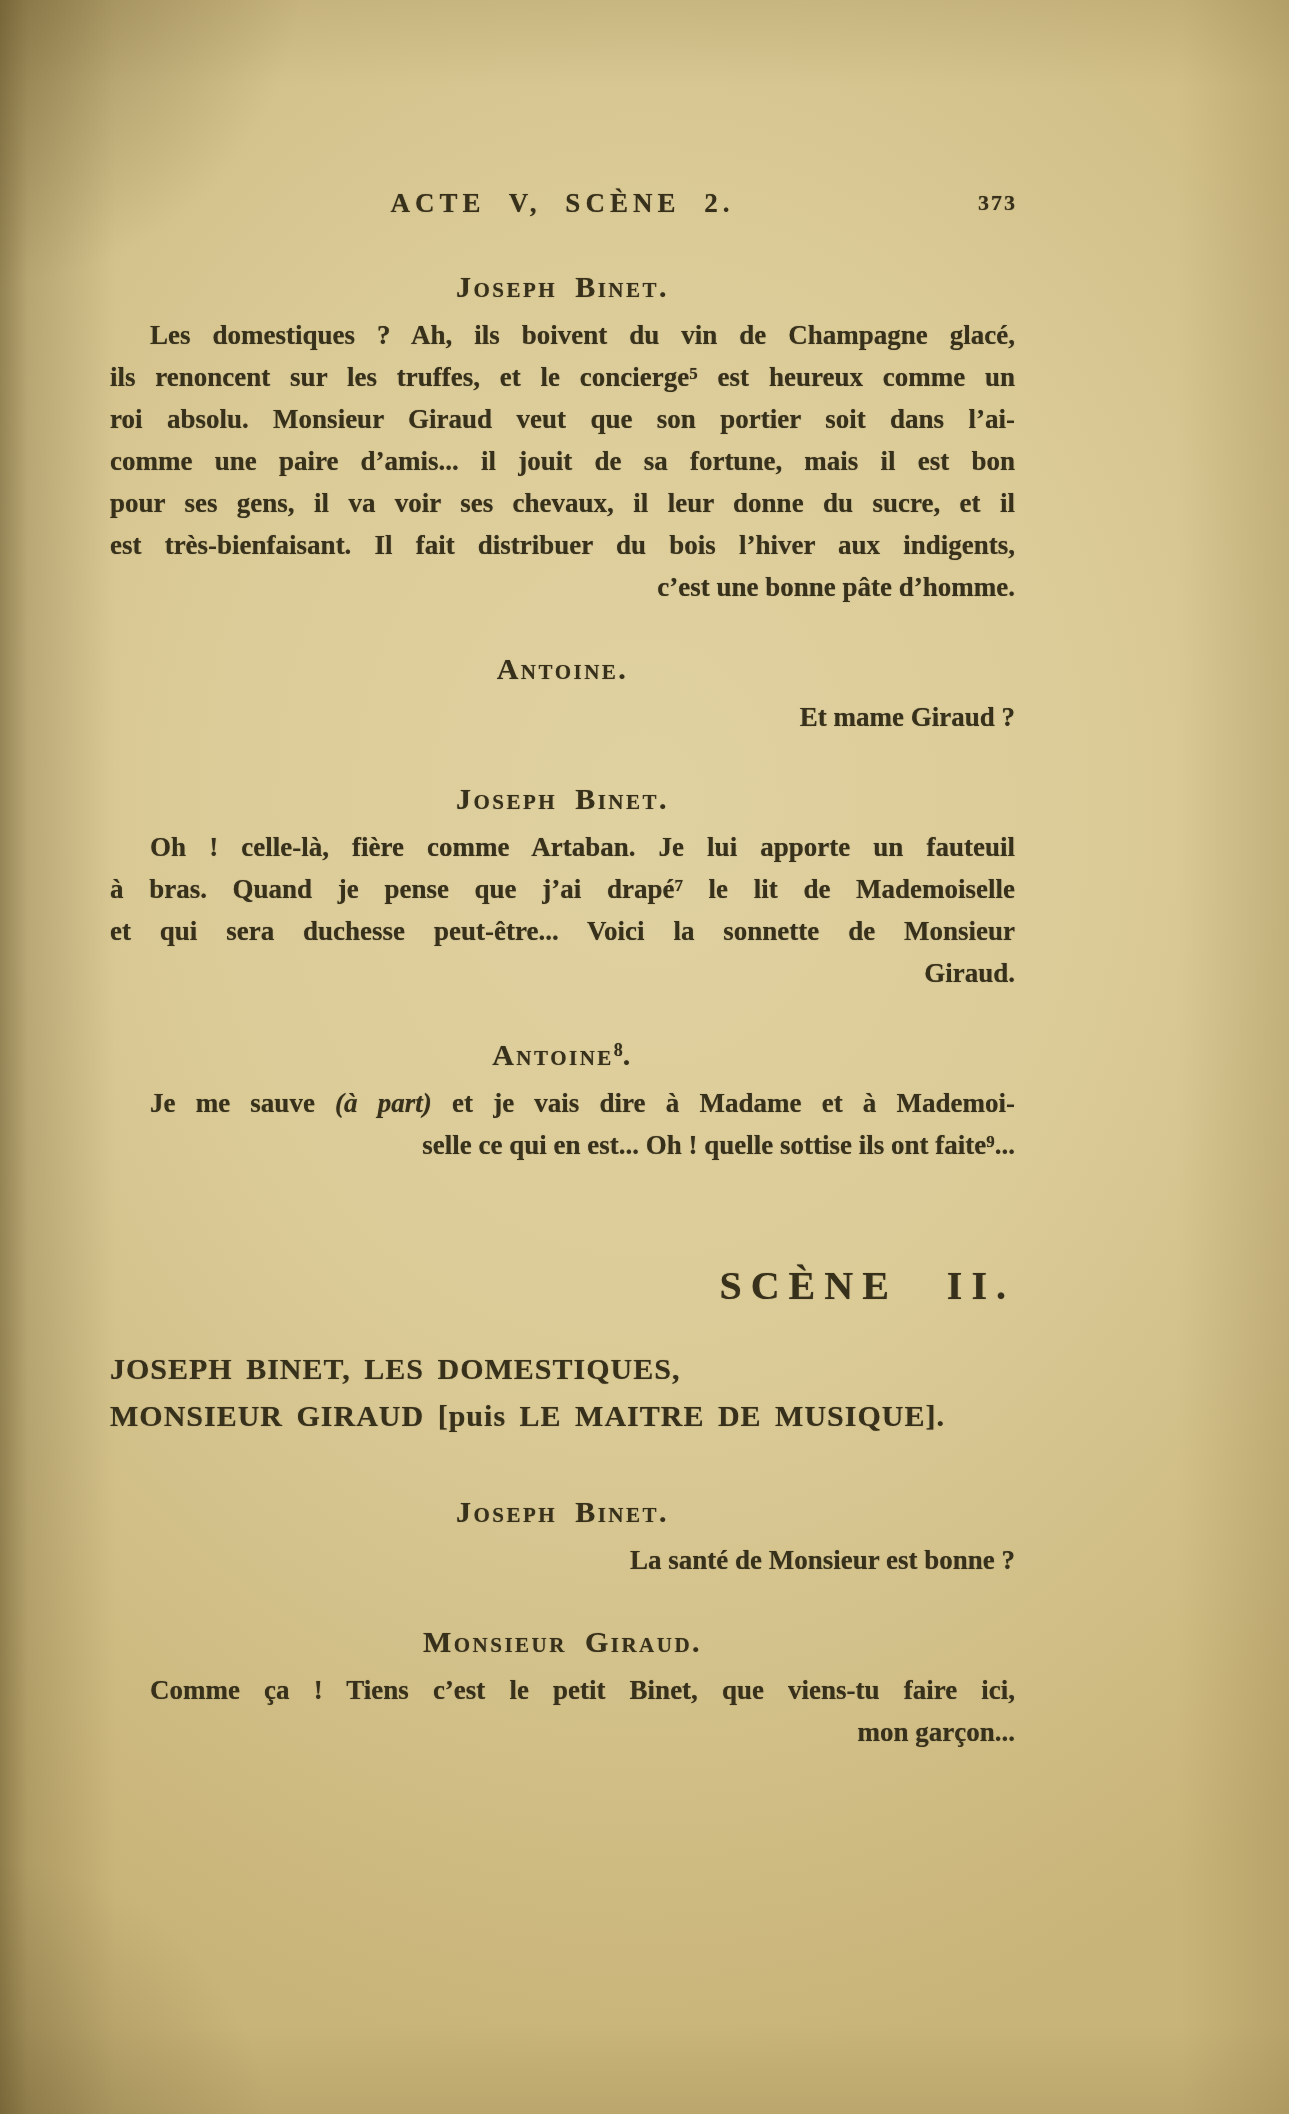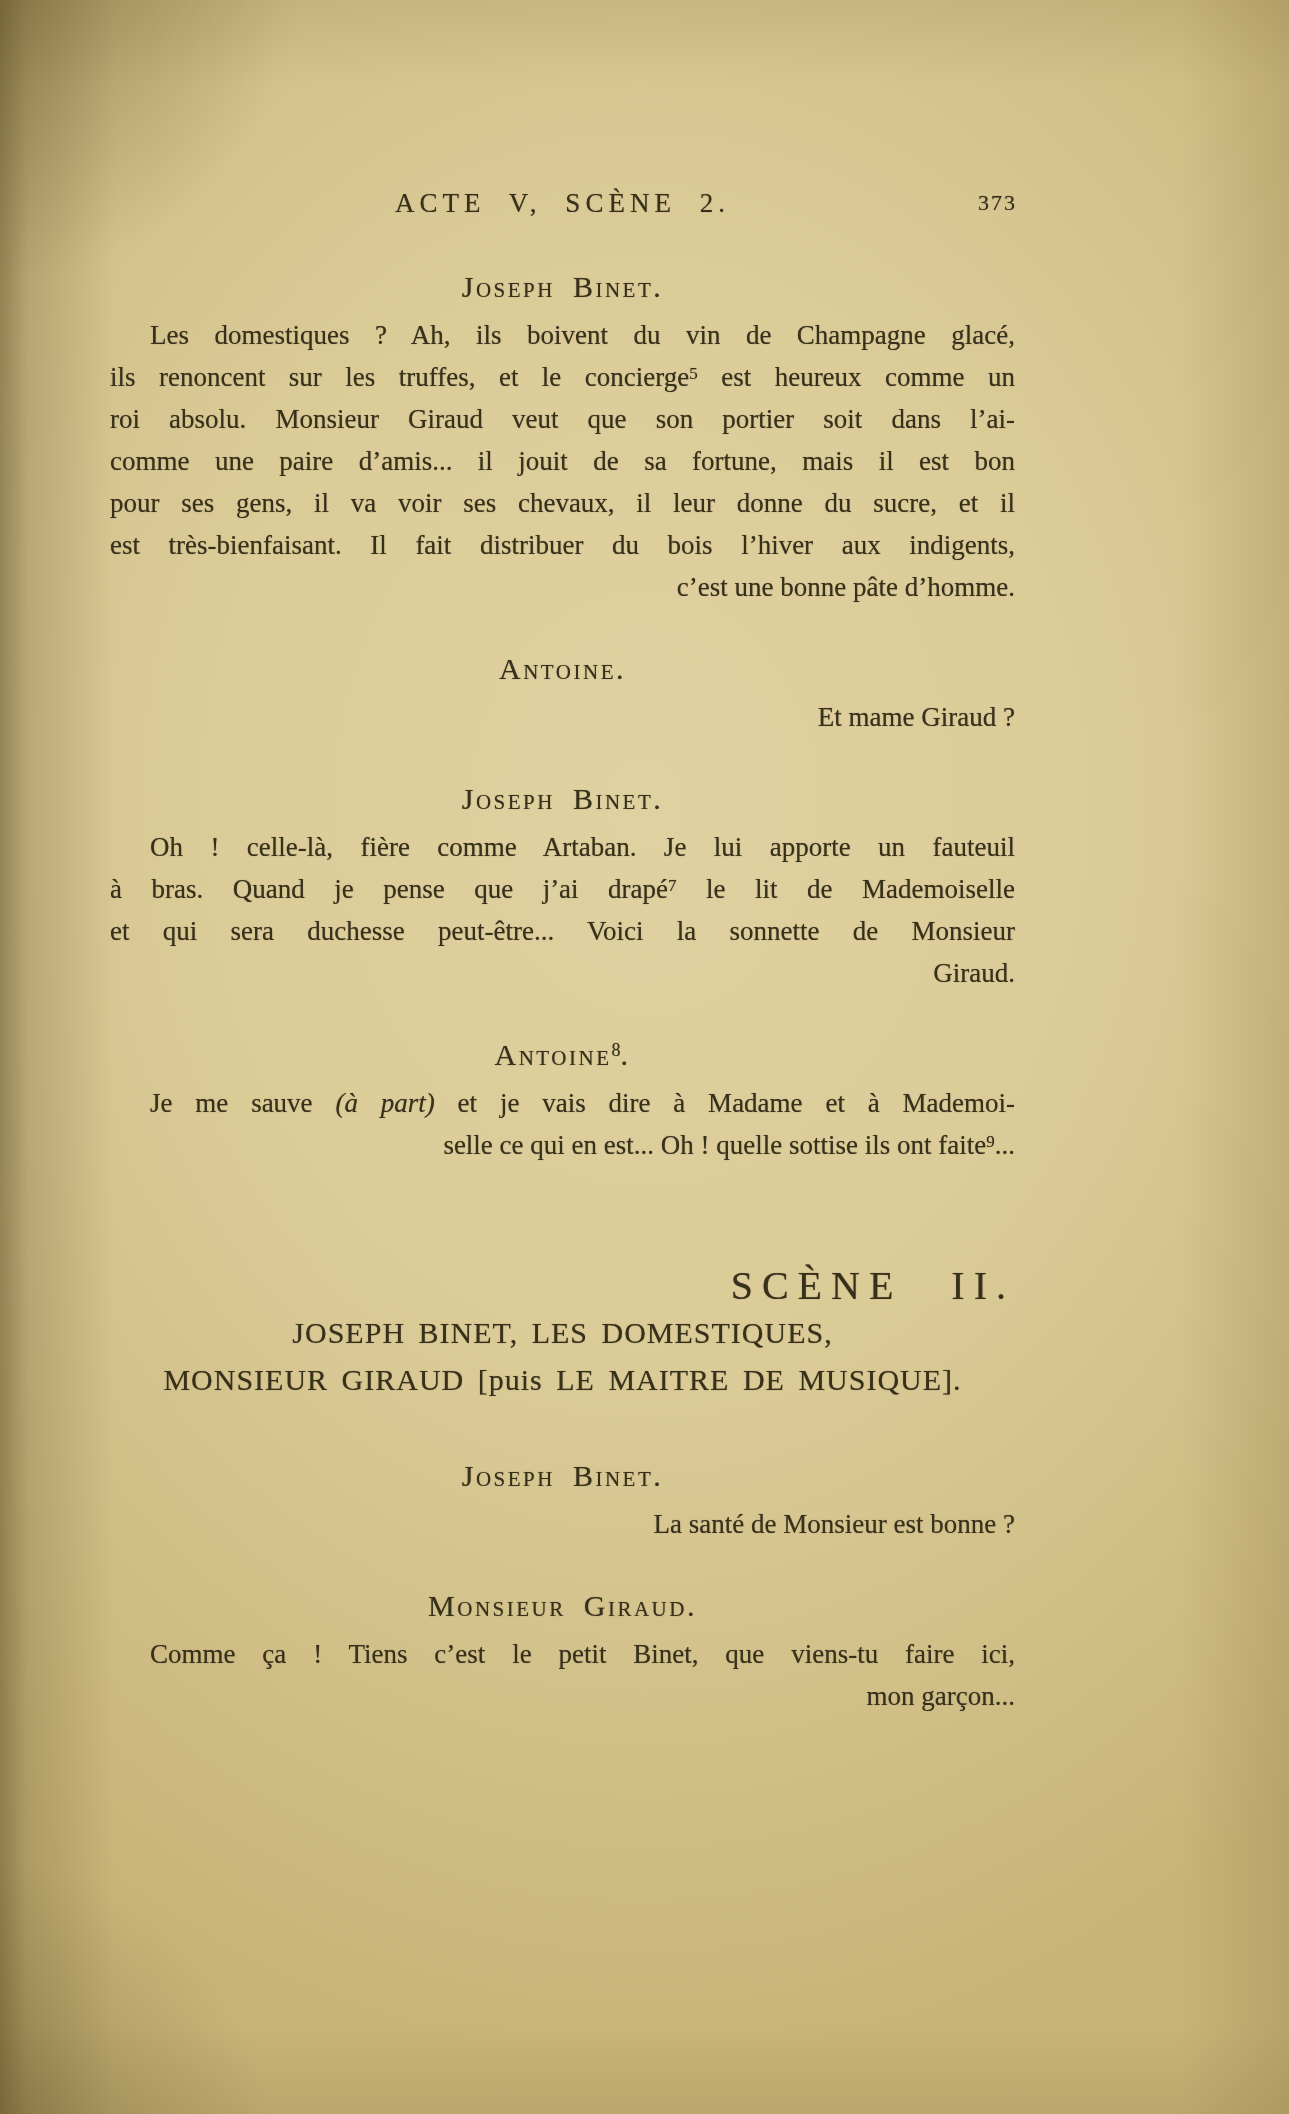--- a/index.html
+++ b/index.html
@@ -14,21 +14,21 @@
     text-shadow:0 0 1px rgba(55,48,27,0.55);
     background:
       linear-gradient(90deg, rgba(86,70,30,0.50) 0, rgba(86,70,30,0.22) 28px, rgba(86,70,30,0) 115px),
       radial-gradient(circle at -2% -2%, rgba(86,70,30,0.45), rgba(86,70,30,0) 330px),
       radial-gradient(circle at -2% 102%, rgba(86,70,30,0.38), rgba(86,70,30,0) 300px),
       linear-gradient(0deg, rgba(120,100,50,0.16) 0, rgba(120,100,50,0) 90px),
       linear-gradient(180deg, rgba(120,100,50,0.14) 0, rgba(120,100,50,0) 85px),
       linear-gradient(270deg, rgba(120,100,50,0.20) 0, rgba(120,100,50,0) 110px),
       radial-gradient(ellipse 80% 60% at 50% 38%, #e0d1a1 0%, #dbcb97 45%, #d2c089 72%, #c8b478 100%);
   }
-  .text-col { position:absolute; left:110px; top:0; width:905px; }
+  .text-col { position:absolute; left:110px; top:0; width:905px;font-weight:bold; }
 
   .header { position:relative; margin-top:188px; height:38px; }
   .running-title {
     text-align:center; font-size:27px; letter-spacing:5px; word-spacing:12px;
   }
   .page-number { position:absolute; right:-2px; top:2px; font-size:22px; letter-spacing:2px; }
 
   .speaker {
     margin-top:44px; margin-bottom:10px; text-align:center;
     font-variant:small-caps; font-size:30px; letter-spacing:2.5px; word-spacing:8px;
@@ -42,21 +42,21 @@
   .it { font-style:italic; }
 
   sup { font-size:17px; line-height:0; vertical-align:7px; letter-spacing:0; }
   .speaker sup { font-size:18px; vertical-align:9px; }
 
   .scene-heading {
     margin-top:96px; text-align:right;
     font-size:40px; letter-spacing:9px; word-spacing:30px;
   }
   .cast {
-    text-align:center;
+    margin-top:36px; 
     font-size:30px; line-height:47px; letter-spacing:1px; word-spacing:5px;
   }
 </style>
 </head>
 <body>
 
 <div class="page">
   <div class="text-col">
 
     <div class="header">

